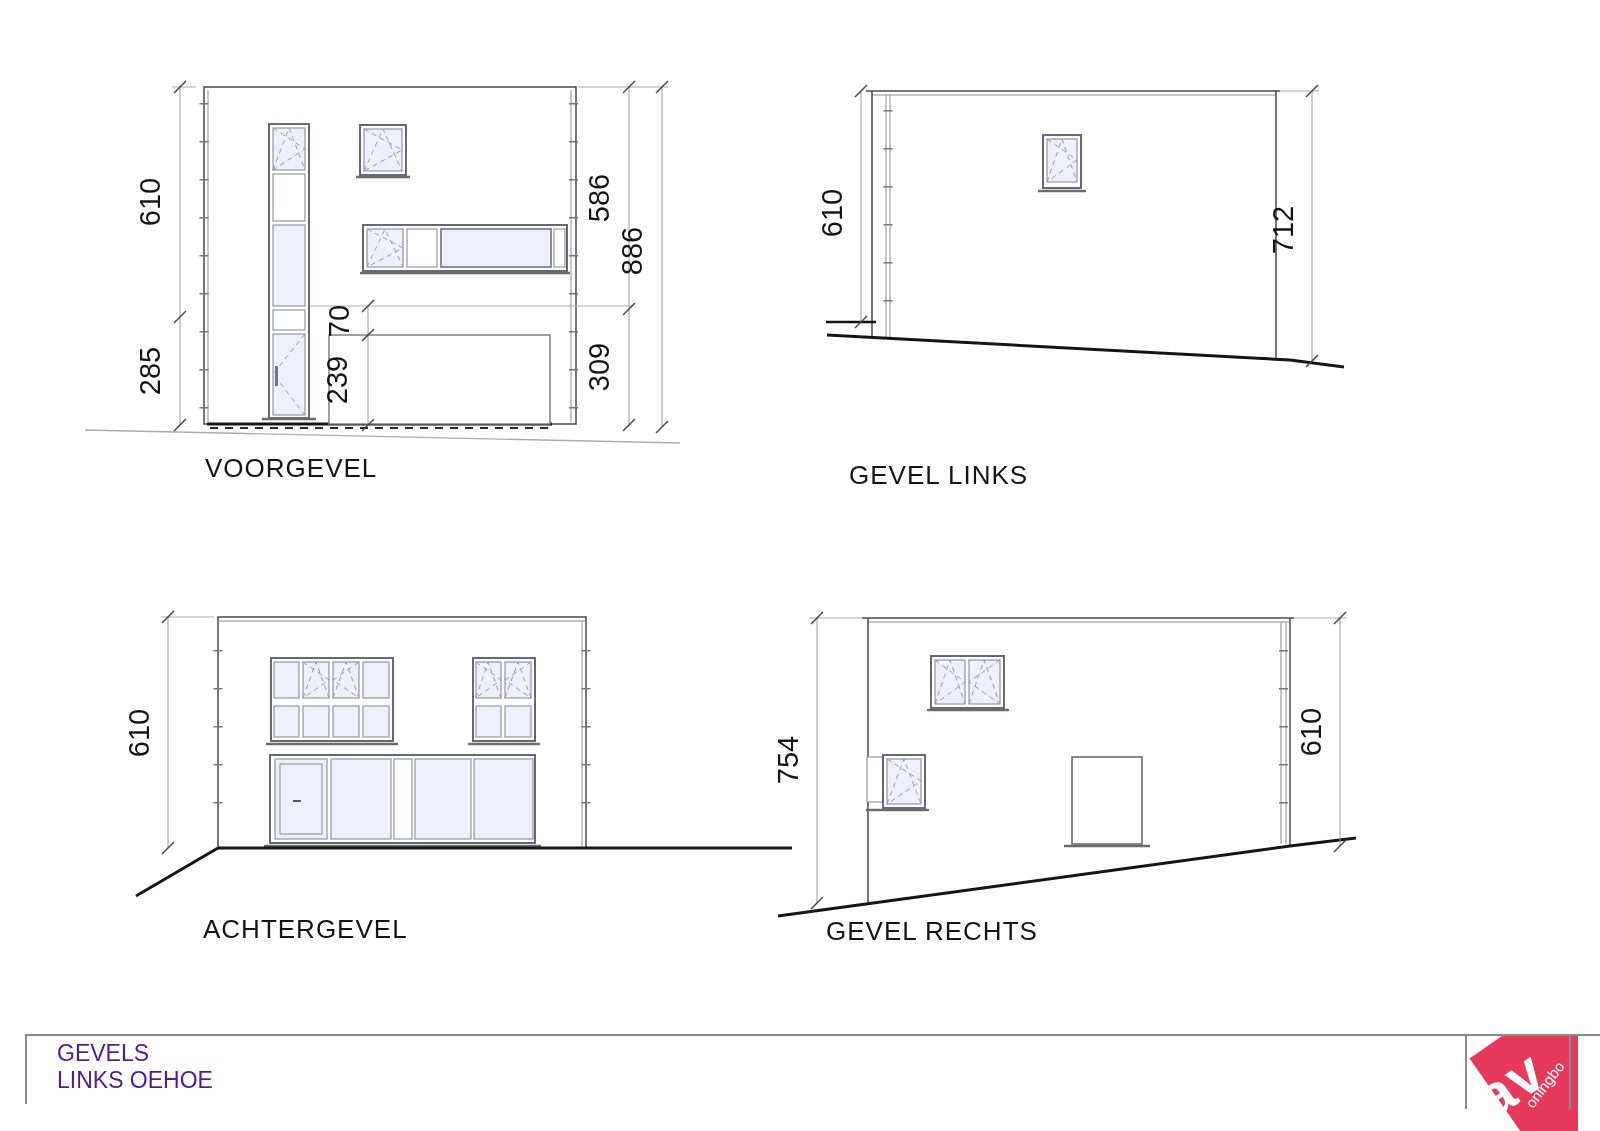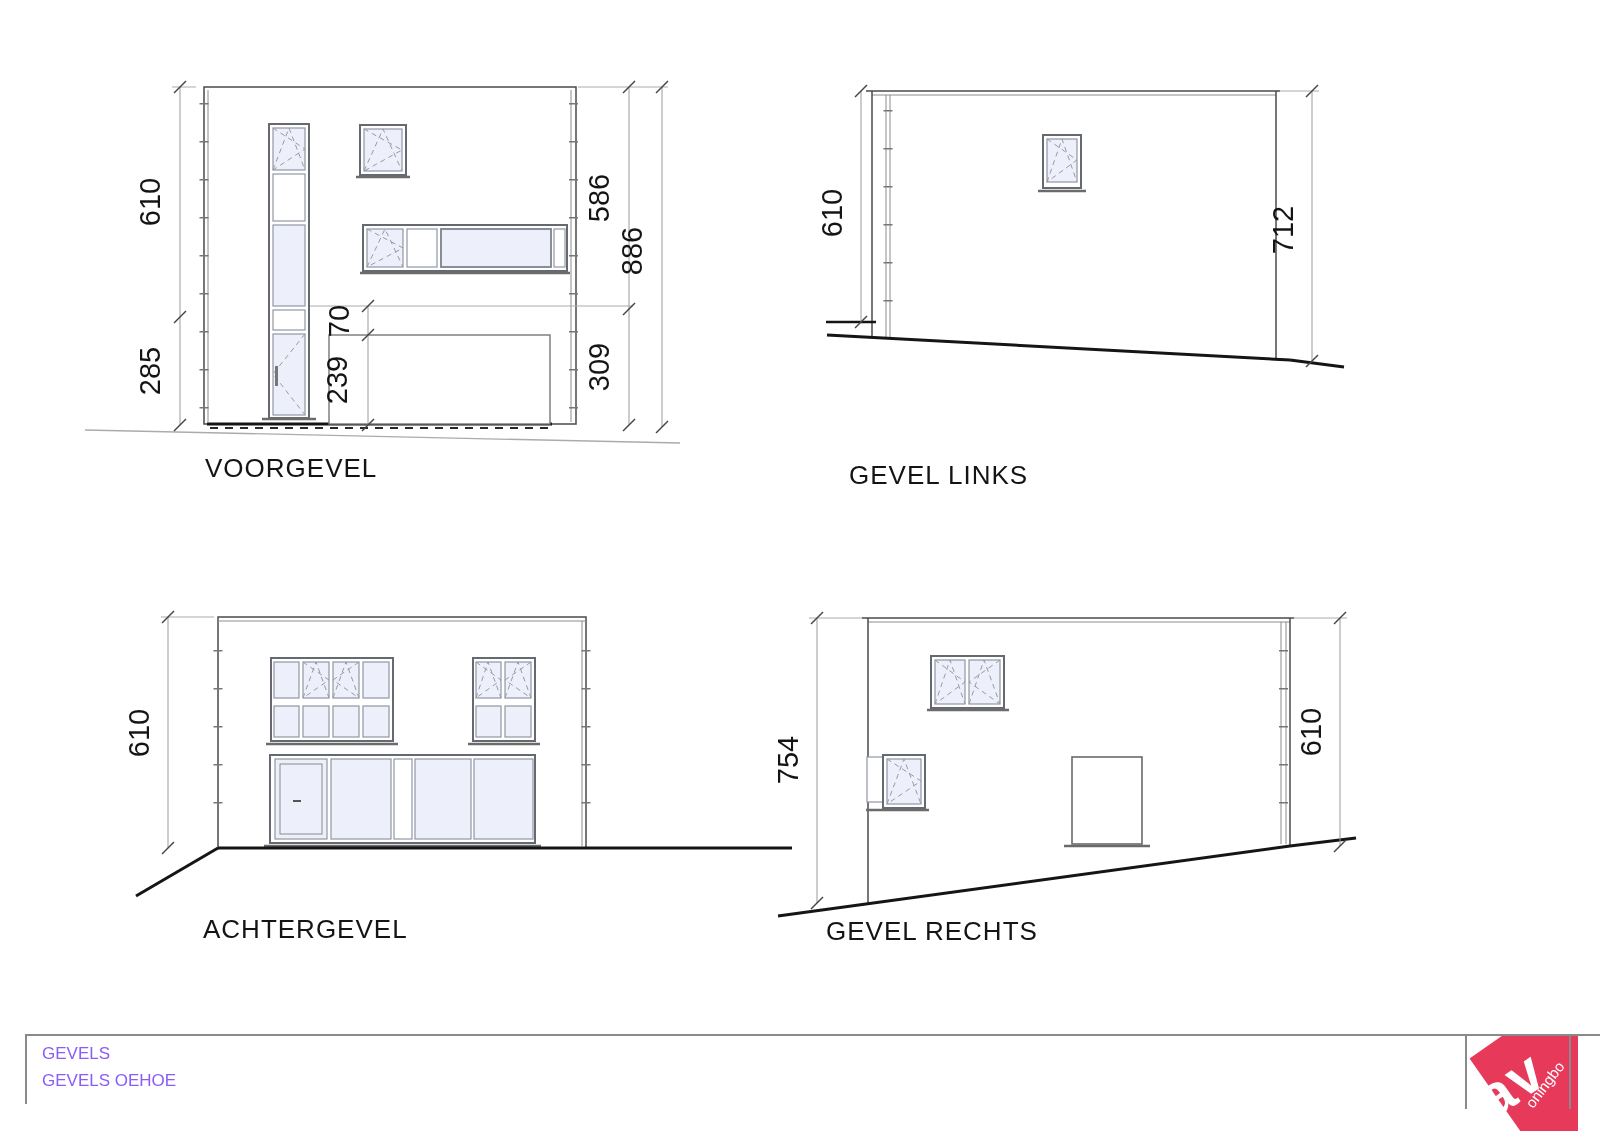--- a/index.html
+++ b/index.html
@@ -17,21 +17,21 @@
   .ext{fill:none;stroke:#ababab;stroke-width:1;}
   .tick{stroke:#444;stroke-width:1.4;}
   .ground{fill:none;stroke:#151515;stroke-width:3;}
   .gthin{fill:none;stroke:#ababab;stroke-width:1.3;}
   .bdash{fill:none;stroke:#2a2a2a;stroke-width:2;stroke-dasharray:8 7;}
   .eticks{stroke:#777;stroke-width:9;stroke-dasharray:1.5 36.5;fill:none;}
   .dimtext{font-size:29px;fill:#141414;}
   .lbl{font-size:26px;fill:#141414;letter-spacing:1px;}
   .tb-rule{position:absolute;left:25px;top:1034px;width:1575px;border-top:2px solid #8a8a8a;}
   .tb-vline{position:absolute;left:25px;top:1034px;height:70px;border-left:2px solid #8a8a8a;}
-  .tb-text{position:absolute;left:42px;color:#8b5cf6;font-size:17px;line-height:27px;}
+  .tb-text{position:absolute;left:57px;color:#4c1d95;font-size:23px;line-height:27px;}
   .tb-line1{top:1040px;}
   .tb-line2{top:1067px;}
   .logo-cell{position:absolute;left:1466px;top:1036px;width:112px;height:95px;overflow:hidden;}
   .logo-square{position:absolute;left:33px;top:-34px;width:150px;height:150px;transform:rotate(-35deg);}
   .logo-big{position:absolute;left:10px;top:14px;font-size:58px;font-weight:bold;color:#fff;
             transform:rotate(-35deg);letter-spacing:2px;white-space:nowrap;}
   .logo-small{position:absolute;left:52px;top:40px;font-size:15px;color:#fff;
               transform:rotate(-53deg);white-space:nowrap;}
   .cell-line{position:absolute;top:1034px;height:75px;border-left:2px solid #8a8a8a;}
   .cl-l{left:1465px;}
@@ -265,21 +265,21 @@
     </g>
 
     <text class="lbl" x="826" y="940">GEVEL RECHTS</text>
   </g>
 </svg>
 
   
   <div class="tb-rule"></div>
   <div class="tb-vline"></div>
   <div class="tb-text tb-line1">GEVELS</div>
-  <div class="tb-text tb-line2">GEVELS OEHOE</div>
+  <div class="tb-text tb-line2">LINKS OEHOE</div>
 
   
   <div class="logo-cell">
     <div class="logo-square" style="background:#e73a5b;"></div>
     <div class="logo-big">av</div>
     <div class="logo-small">oningbo</div>
   </div>
   <div class="cell-line cl-l"></div>
   <div class="cell-line cl-r"></div>
 

